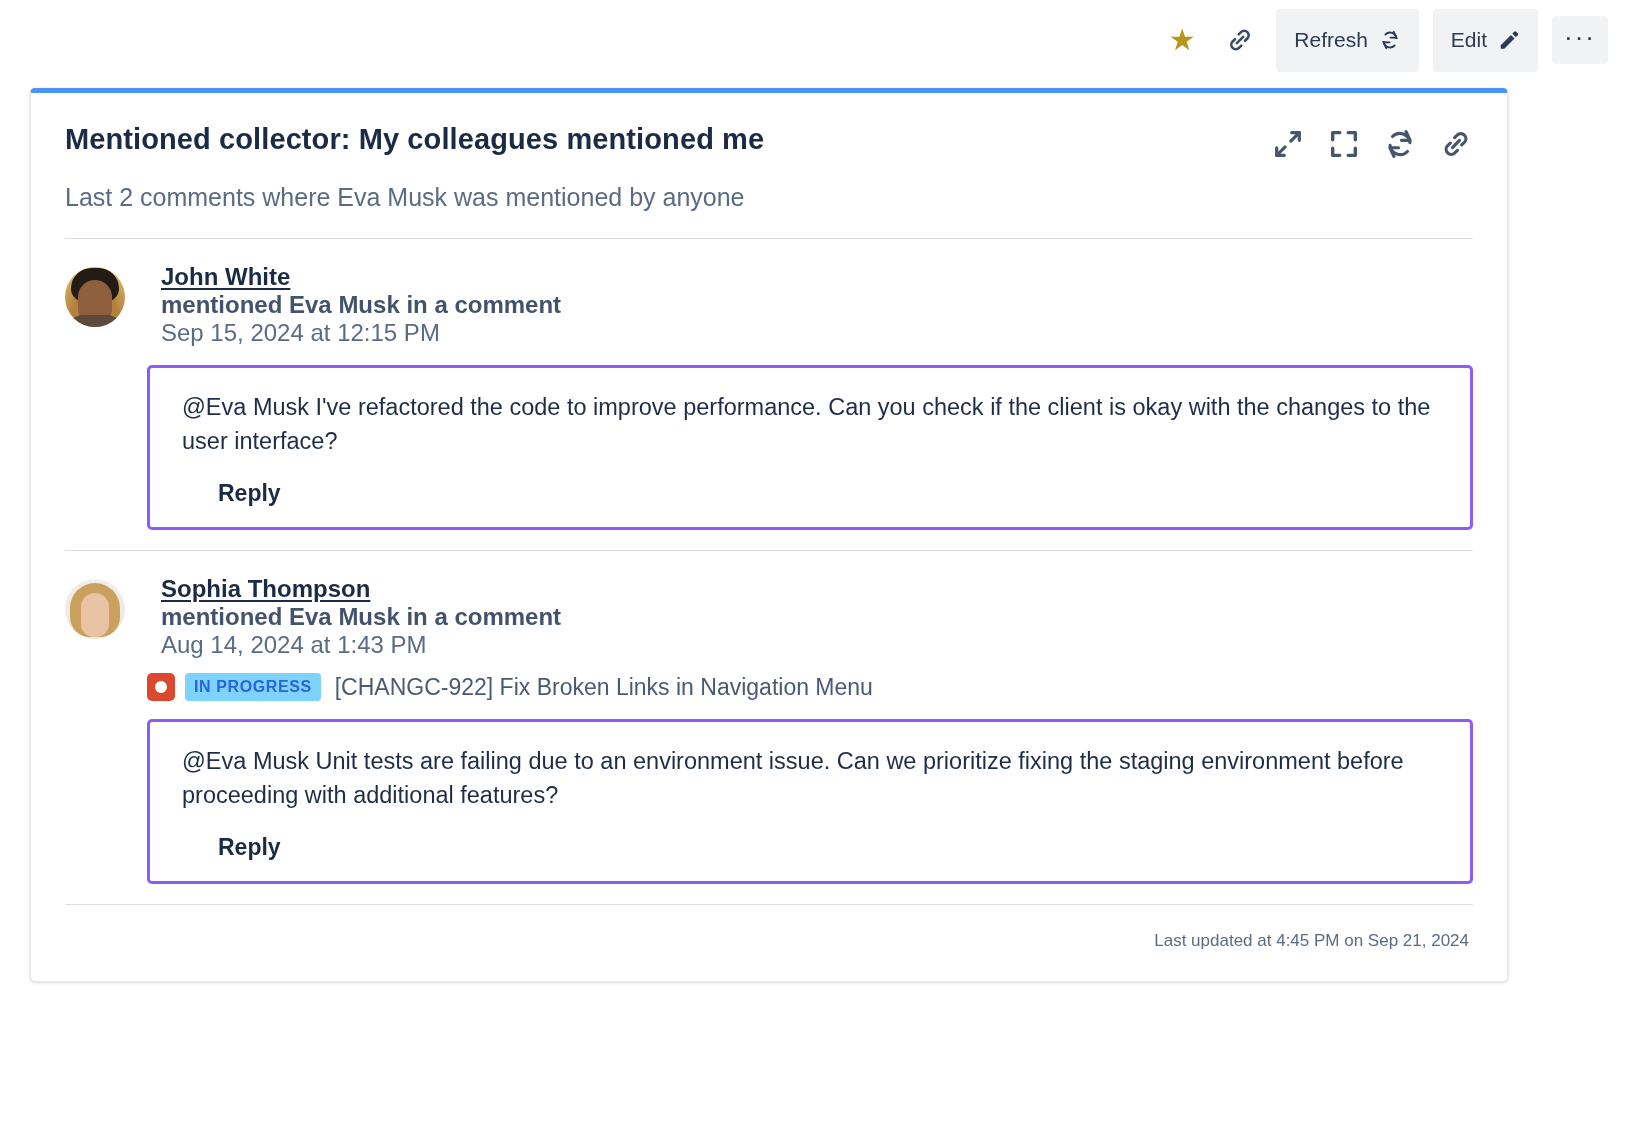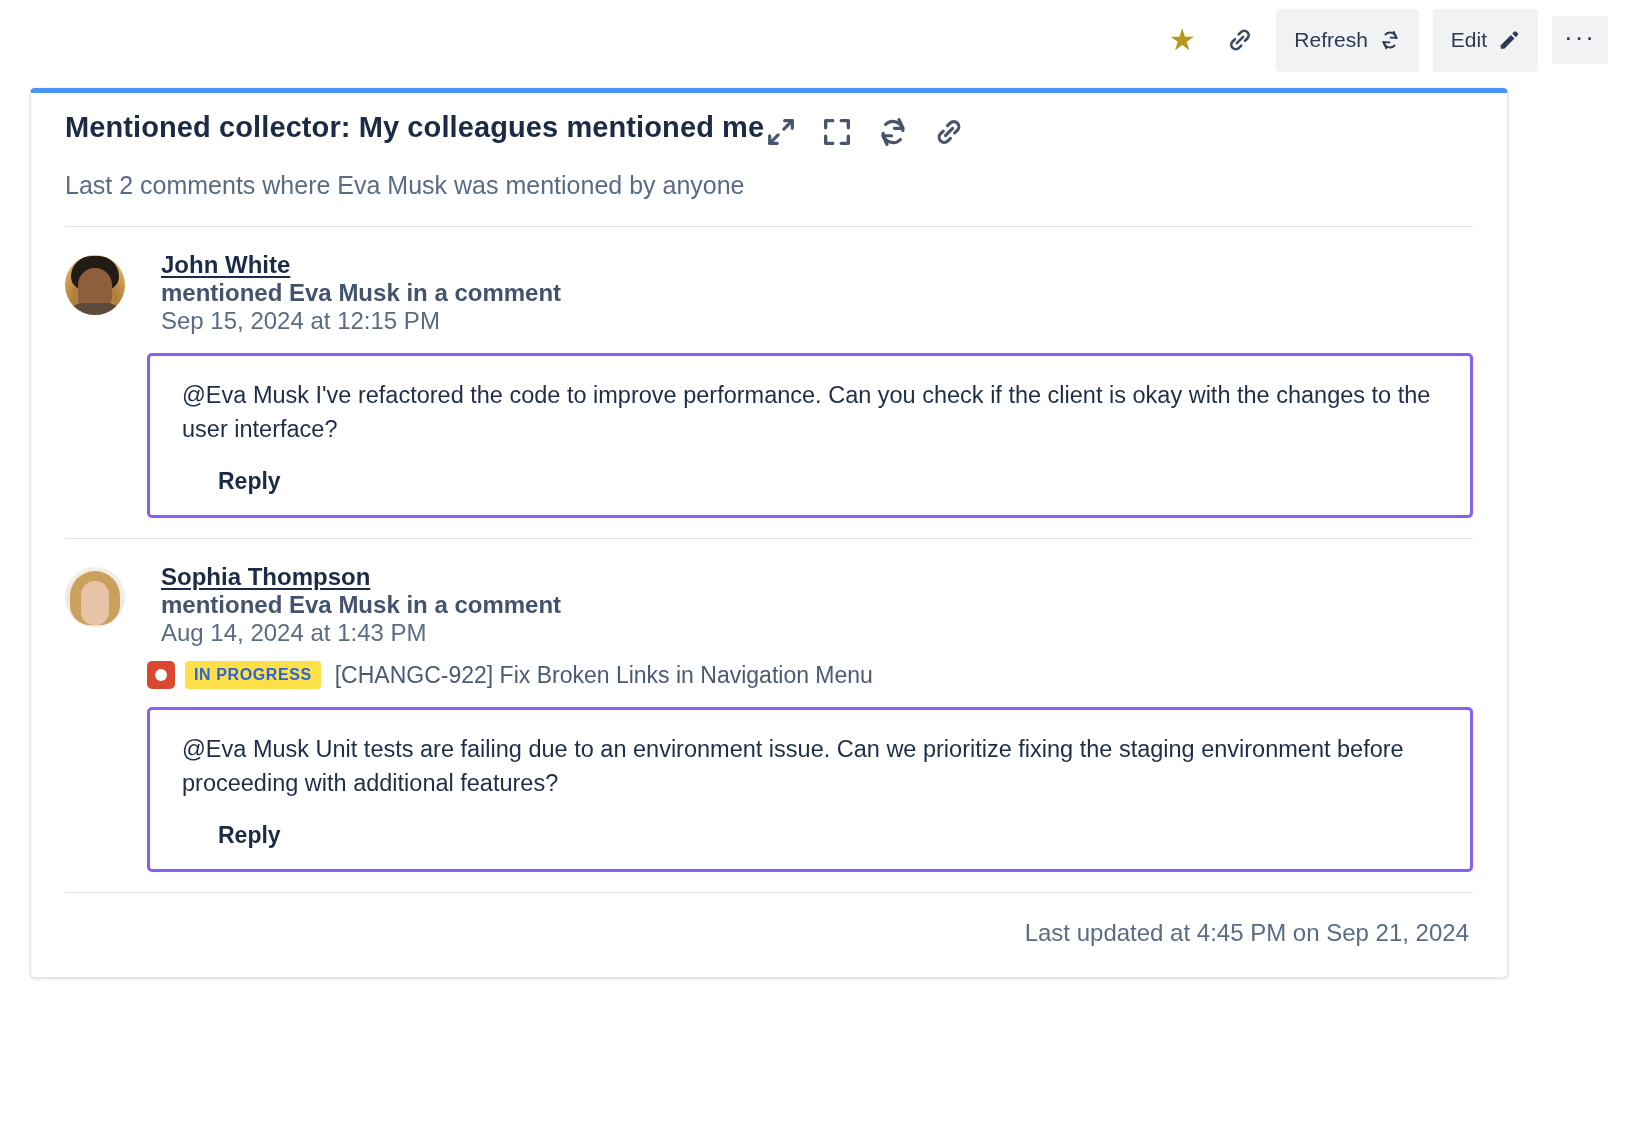--- a/index.html
+++ b/index.html
@@ -40,22 +40,22 @@
   .card {
     position: absolute; left: 30px; top: 88px; width: 1478px;
     background: #ffffff;
     border: 1px solid #e6e8ec;
     border-top: 5px solid #4c93f7;
     border-radius: 5px;
     box-shadow: 0 1px 3px rgba(9,30,66,.14), 0 0 1px rgba(9,30,66,.20);
     padding: 0 34px 0 34px;
   }
   .card-head {
-    display: flex; align-items: flex-start; 
-    padding-top: 18px;
+    display: flex; align-items: flex-start; justify-content: space-between;
+    padding-top: 30px;
   }
   .card-title {
     font-size: 29px; font-weight: bold; color: #1c2b45; letter-spacing: .1px;
   }
   .card-icons { display: flex; align-items: center; gap: 22px; padding-top: 4px; }
   .card-icons svg { display: block; color: #47546b; }
   .card-subtitle {
     font-size: 25px; color: #5b6b84; margin-top: 22px; padding-bottom: 26px;
   }
   .divider { height: 1px; background: #dcdfe4; }
@@ -108,32 +108,32 @@
   .type-todo { background: #2c79f5; }
   .type-todo i { width: 13px; height: 13px; background:#fff; display:block; border-radius:1px; }
   .type-prog { background: #d9482f; }
   .type-prog i { width: 12px; height: 12px; background:#fff; display:block; border-radius:50%; }
 
   .badge {
     font-size: 16px; font-weight: bold; letter-spacing: .6px;
     padding: 5px 9px; border-radius: 4px;
   }
   .badge-todo { background: #f0f1f3; color: #41506a; }
-  .badge-prog { background: #fde047; color: #2a64d8; }
+  .badge-prog { background: #7dd3fc; color: #2a64d8; }
   .issue-link { font-size: 23px; color: #4a5a74; margin-left: 4px; cursor: pointer; }
 
   .comment-box {
     margin-top: 18px; border: 3px solid #8b5cf6; border-radius: 5px;
     padding: 22px 20px 20px 32px;
   }
   .comment-text { font-size: 23.5px; line-height: 1.45; color: #1f2d47; }
   .reply-link { font-size: 23px; font-weight: bold; color: #1c2b45; margin-top: 22px; display:inline-block; cursor:pointer;margin-left:36px; }
 
   .card-footer {
-    text-align: right; font-size: 24px; color: #5b6b84;
+    text-align: right; font-size: 17px; color: #5b6b84;
     padding: 26px 4px 30px 0;
   }
 </style>
 </head>
 <body>
 
 <div class="page">
 
   <div class="toolbar">
 

